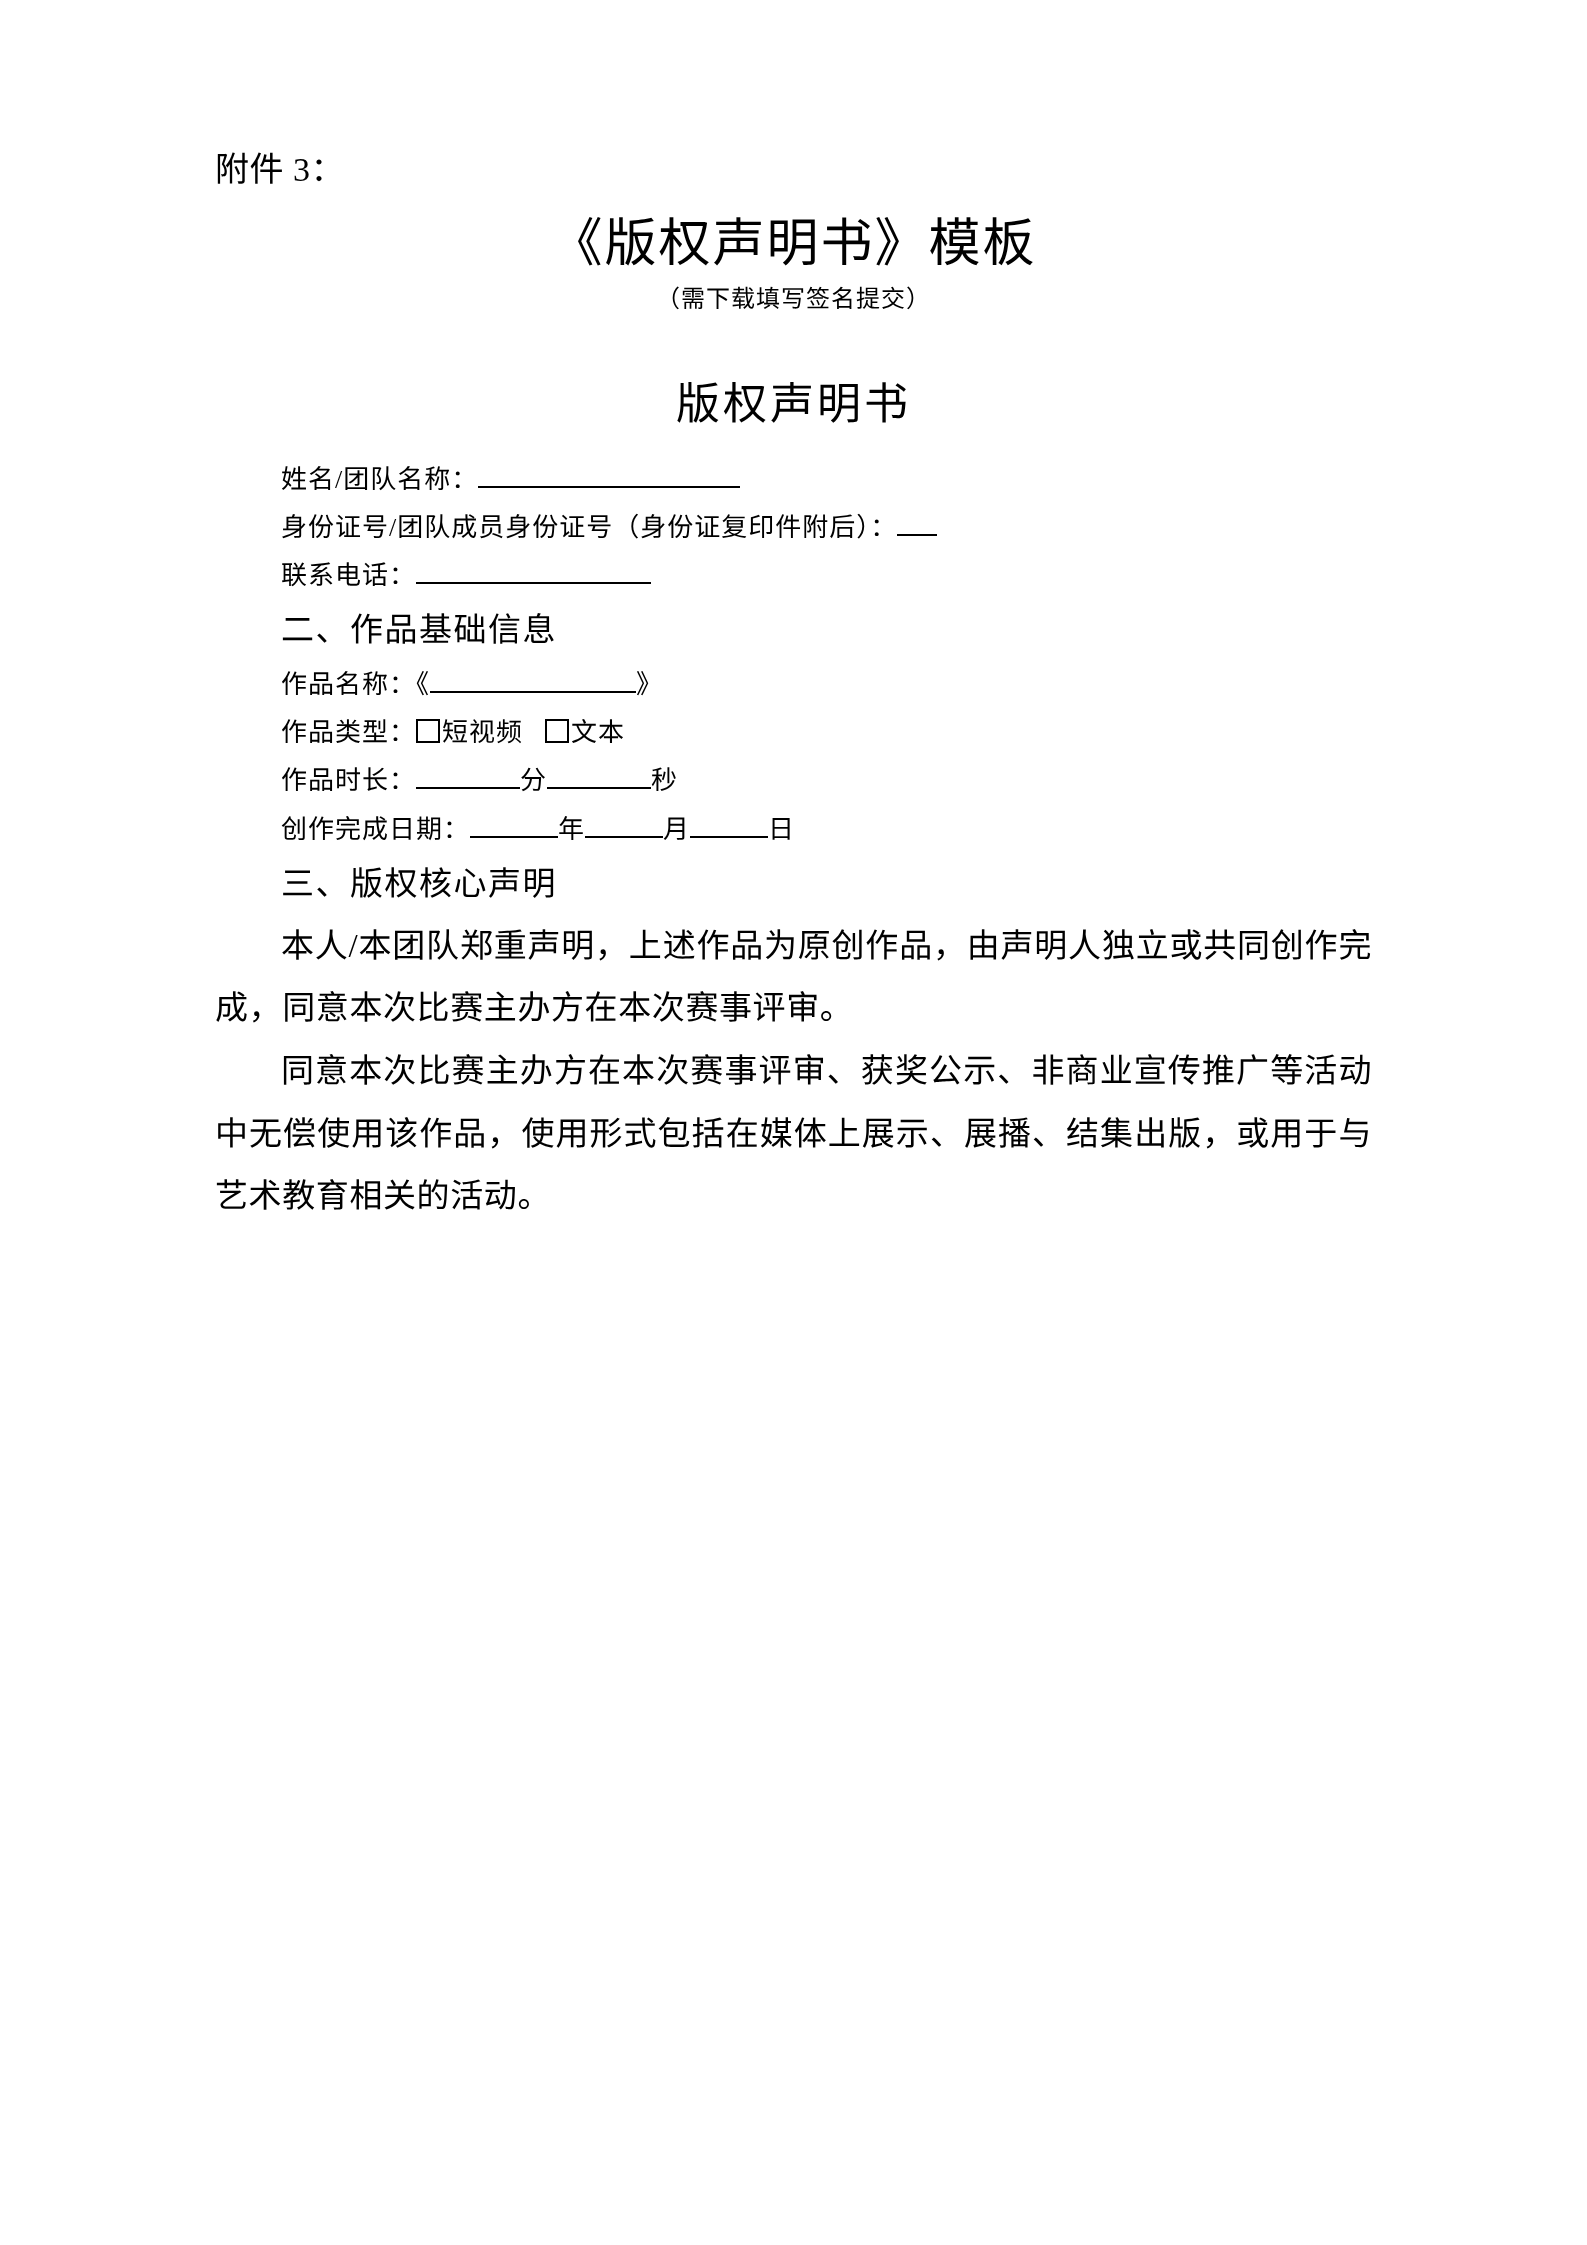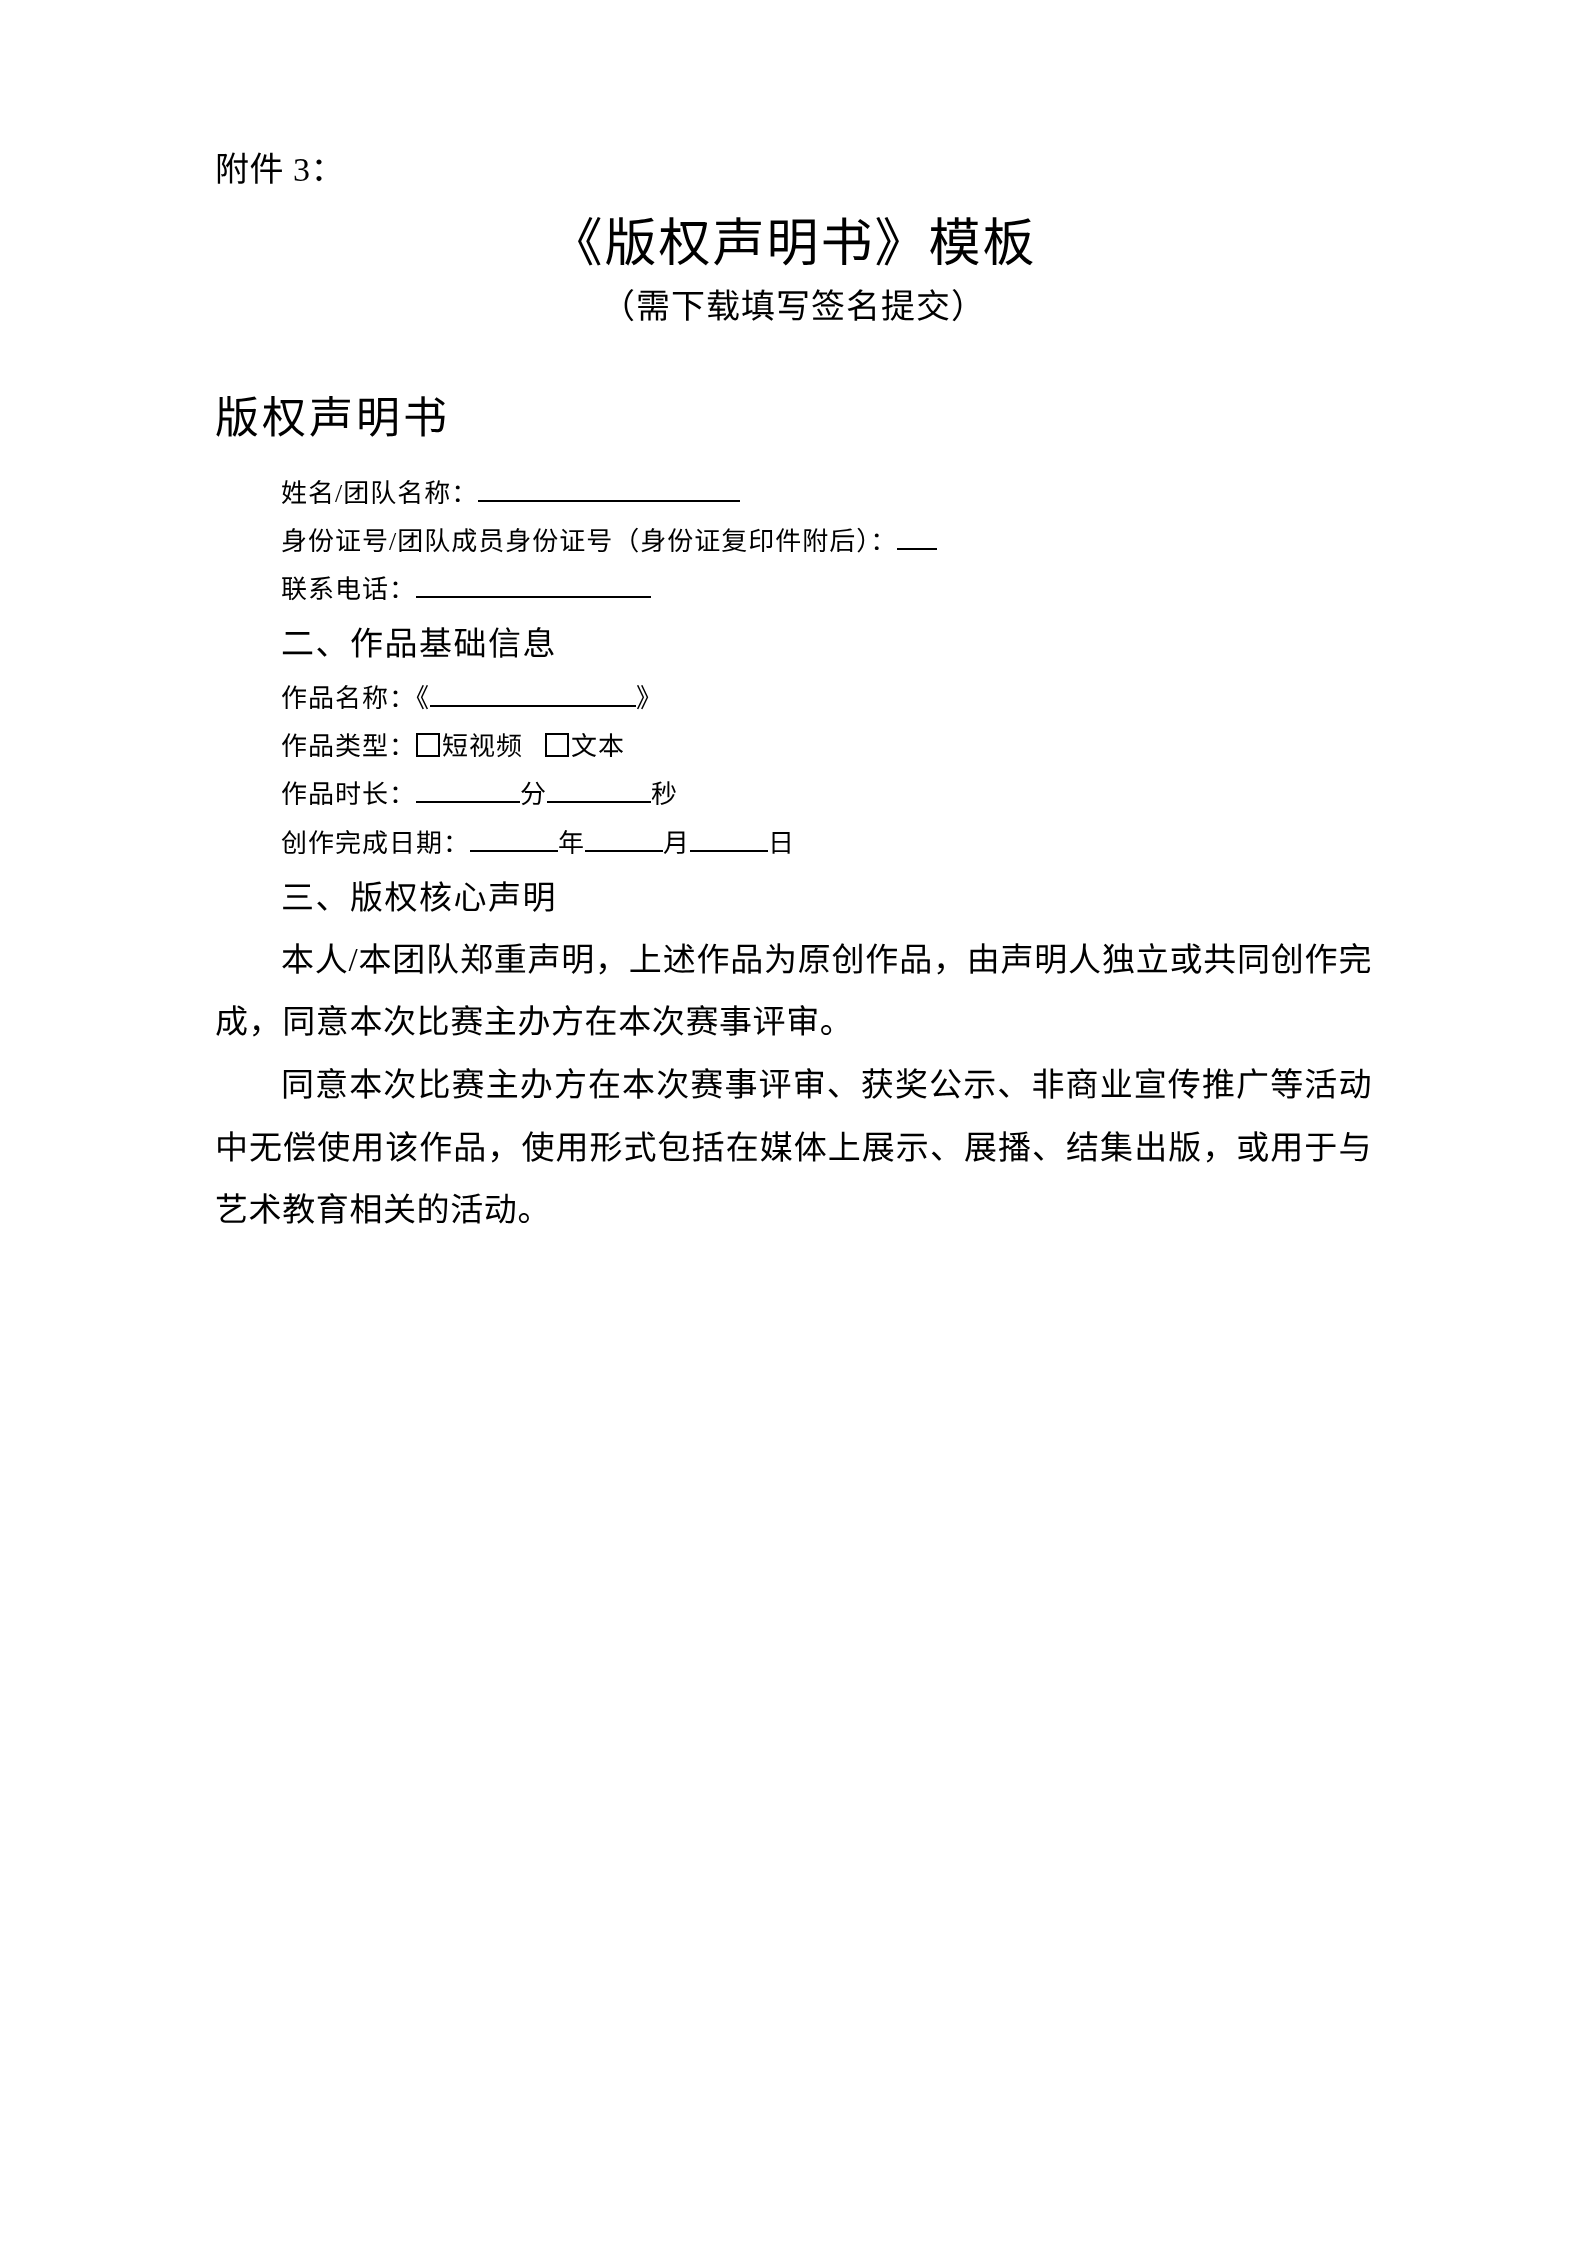--- a/index.html
+++ b/index.html
@@ -33,28 +33,28 @@
   .doc-title {
     text-align: center;
     font-size: 52px;
     line-height: 1.35;
     letter-spacing: 2px;
     margin: 10px 0 4px 0;
     font-weight: normal;
   }
   .doc-subtitle {
     text-align: center;
-    font-size: 34px;
+    font-size: 24px;
     line-height: 1.4;
     letter-spacing: 1px;
     margin: 0 0 58px 0;
   }
   
   .main-heading {
-    text-align: left;
+    text-align: center;
     font-size: 44px;
     line-height: 1.35;
     letter-spacing: 3px;
     margin: 0 0 22px 0;
     font-weight: normal;
   }
   .section-heading {
     font-size: 33px;
     line-height: 1.85;
     letter-spacing: 1.5px;

